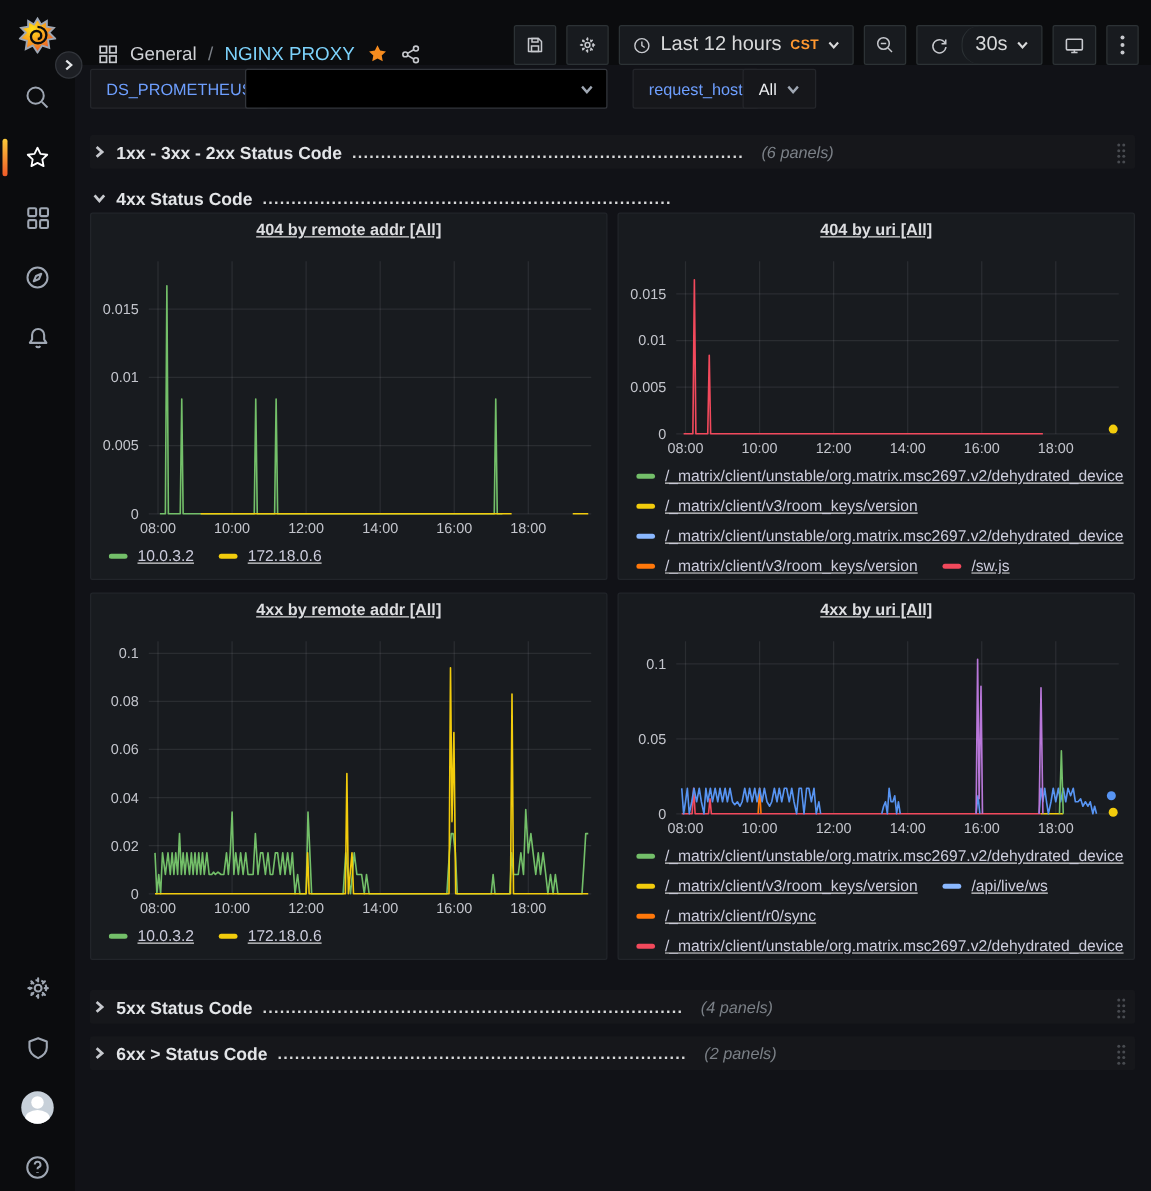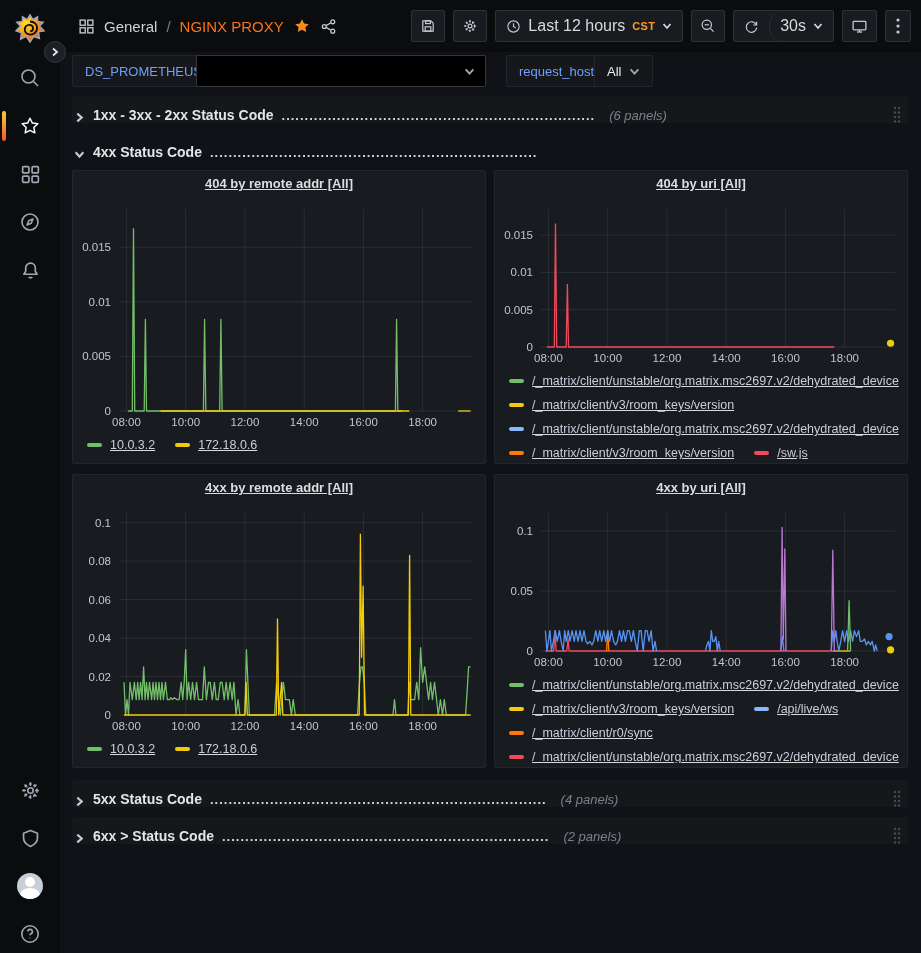--- a/index.html
+++ b/index.html
@@ -19,24 +19,24 @@
   .side-item.active svg { stroke:#ffffff; }
   .avatar-circle { width:26px; height:26px; border-radius:50%; background:#c7d0d9;
                    position:relative; overflow:hidden; }
   .avatar-circle::before { content:""; position:absolute; left:8px; top:4px; width:10px;
                    height:10px; border-radius:50%; background:#ffffff; }
   .avatar-circle::after { content:""; position:absolute; left:3px; top:15px; width:20px;
                    height:14px; border-radius:50%; background:#ffffff; }
 
   
   .topbar { position:absolute; left:60px; top:0; width:861px; height:52px;
-            background:#0b0c0e; display:flex; align-items:center; z-index:4; }
+            background:#0b0c0e; display:flex; align-items:flex-end; z-index:4; }
   .crumb-wrap { display:flex; align-items:center; gap:9px; margin-left:18px; flex:1; }
   .crumb { font-size:15px; color:#d0d2d6; cursor:pointer; }
-  .crumb.current { color:#f97316; }
+  .crumb.current { color:#7dd3fc; }
   .crumb-sep { color:#7b8087; font-size:15px; }
   .tb-actions { display:flex; align-items:center; gap:8px; margin-right:10px; }
   .tb-btn { height:32px; min-width:34px; padding:0 8px; background:#181b1f;
             border:1px solid #2c3235; border-radius:2px; display:flex; align-items:center;
             justify-content:center; gap:7px; cursor:pointer; color:#d8d9da; font-size:13px; }
   .tb-btn svg { stroke:#c7c9ce; fill:none; stroke-width:1.5; }
   .tb-group { display:flex; align-items:stretch; height:32px; background:#181b1f;
               border:1px solid #2c3235; border-radius:2px; cursor:pointer; }
   .tb-group .seg { display:flex; align-items:center; gap:7px; padding:0 10px; }
   .tb-group .seg + .seg { border-left:1px solid #2c3235;border-radius:14px; }
@@ -51,22 +51,22 @@
   .chip.label { color:#6e9fff; font-weight:500; }
   .var-select { position:absolute; top:3px; height:32px; background:#000;
           border:1px solid #33363c; border-radius:2px; display:flex; align-items:center;
           justify-content:flex-end; padding:0 10px; cursor:pointer; }
   .expand-btn { position:absolute; left:44px; top:41px; width:22px; height:22px;
           border-radius:50%; background:#1d1f24; border:1px solid #33363c; z-index:6;
           display:flex; align-items:center; justify-content:center; cursor:pointer; }
 
   
   .rowhdr { position:absolute; left:72px; width:836px; height:27px; display:flex;
-            align-items:flex-end; gap:8px; padding:0 6px 0 2px; border-radius:2px;
-            cursor:pointer; }
+            align-items:center; gap:8px; padding:0 6px 0 2px; border-radius:2px;
+            cursor:pointer;margin-top:12px; }
   .rowhdr.boxed { background:#16171b; }
   .row-title { font-size:14px; font-weight:700; color:#e3e5e8; white-space:nowrap; }
   .row-leader { font-size:13px; font-weight:700; color:#d8d9da; letter-spacing:1px;
             overflow:hidden; white-space:nowrap; max-width:460px; }
   .row-count { font-size:13px; font-style:italic; color:#7b8087; margin-left:6px; }
   .row-chev { stroke:#c7c9ce; fill:none; stroke-width:2; flex:0 0 auto; }
   .drag-dots { margin-left:auto; opacity:.8; cursor:grab; }
 
   
   .panel { position:absolute; width:414px; height:294px; background:#181b1f;

